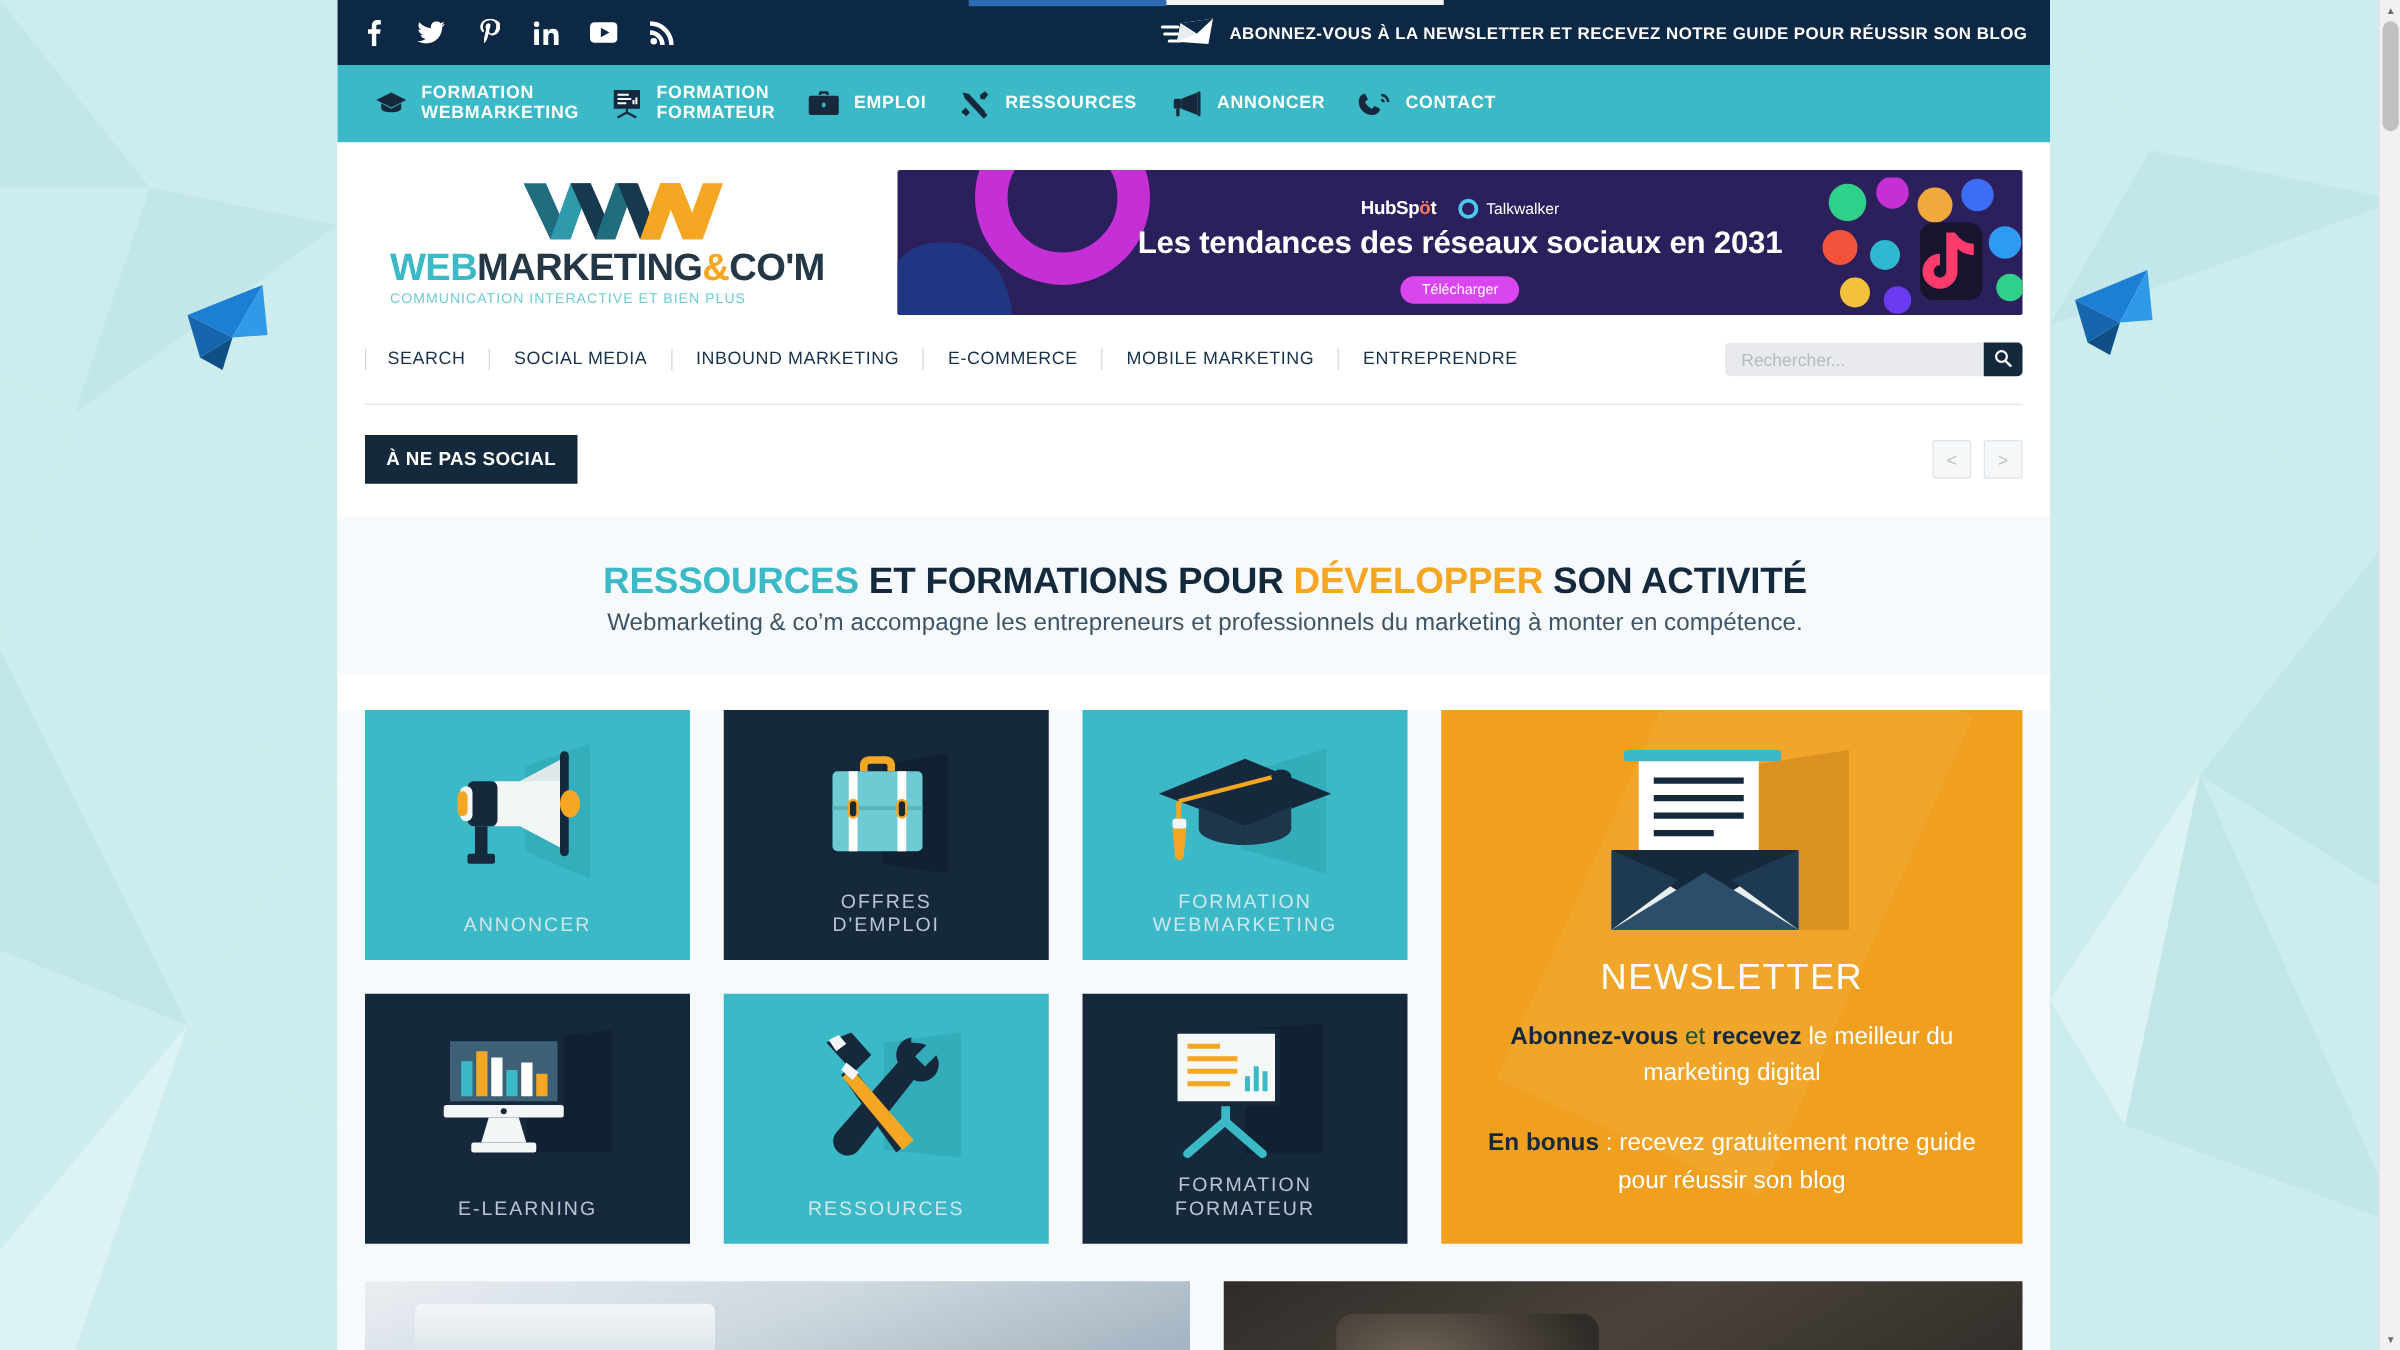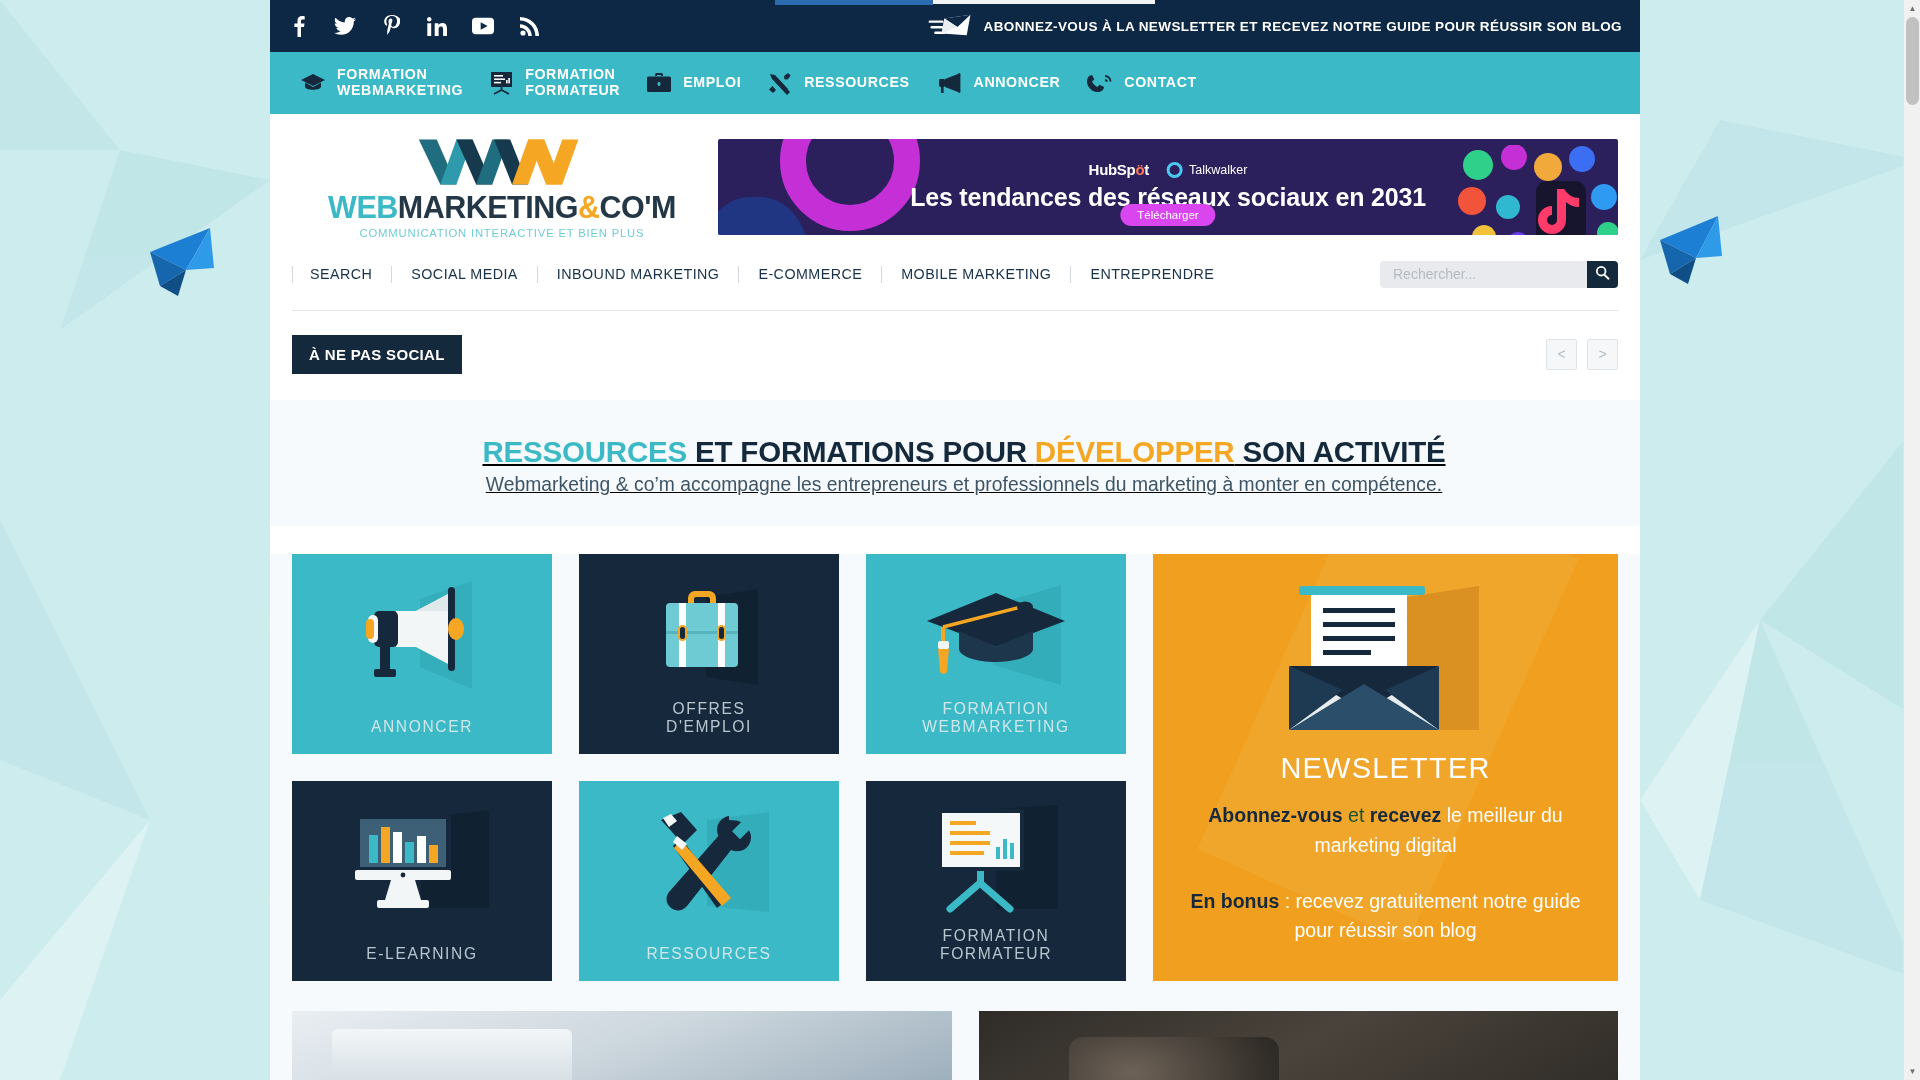--- a/index.html
+++ b/index.html
@@ -52,35 +52,35 @@
     font-size:14.2px;font-weight:bold;letter-spacing:.6px;line-height:1.12;
     text-transform:uppercase;white-space:pre-line;
   }
   .mainnav svg{display:block;}
 
   
   .brandrow{
     display:flex;align-items:center;padding:22px 22px 18px 22px;gap:26px;
     background:#fff;
   }
-  .logo{width:400px;flex:0 0 400px;text-align:center;padding-left:20px;}
+  .logo{width:400px;flex:0 0 400px;text-align:left;padding-left:20px;}
   .logo .mark{height:52px;display:block;margin:0 auto 4px auto;}
   .logo .wordmark{
     font-size:30.5px;font-weight:bold;letter-spacing:-.5px;color:#243746;
     line-height:1;white-space:nowrap;
   }
   .logo .wordmark .web{color:#3bb9c6;}
   .logo .wordmark .amp{color:#f5a623;}
   .logo .tag{
     font-size:11.3px;color:#6fcdd6;letter-spacing:.8px;margin-top:4px;
     font-weight:500;white-space:nowrap;
   }
   
   .banner{
-    flex:1;height:96px;border-radius:2px;overflow:hidden;position:relative;
+    flex:1;height:116px;border-radius:2px;overflow:hidden;position:relative;
     background:#2b1f5c;cursor:pointer;
   }
   .banner .b-logos{
     position:absolute;top:22px;left:50%;transform:translateX(-50%);
     display:flex;align-items:center;gap:18px;z-index:3;
   }
   .b-hub{color:#fff;font-size:15px;font-weight:bold;letter-spacing:-.3px;}
   .b-hub .sp{color:#ff7a59;}
   .b-talk{display:flex;align-items:center;gap:6px;color:#fff;font-size:12.5px;}
   .b-talk .circ{
@@ -139,21 +139,21 @@
   }
   .tick-text{color:#9aa8b4;font-size:19.5px;letter-spacing:.1px;}
   .tick-nav{margin-left:auto;display:flex;gap:10px;}
   .tick-nav button{
     width:31px;height:31px;border:1px solid #dfe4e8;background:#f5f7f8;
     color:#b2bcc5;font-size:14px;cursor:pointer;border-radius:2px;
     display:flex;align-items:center;justify-content:center;font-family:inherit;
   }
 
   
-  .hero{background:#f6fafc;padding:34px 4px 30px 22px;text-decoration:underline;}
+  .hero{background:#f6fafc;padding:34px 4px 30px 22px;}
   .hero h1{
     text-align:center;font-size:29.5px;font-weight:bold;color:#15293d;
     letter-spacing:-.2px;line-height:1.22;
   }
   .hero h1 .tealw{color:#3bb9c6;}
   .hero h1 .orangew{color:#f5a623;}
   .hero p.sub{
     text-align:center;font-size:19.3px;color:#3d5466;margin-top:5px;
     letter-spacing:.05px;
   }

